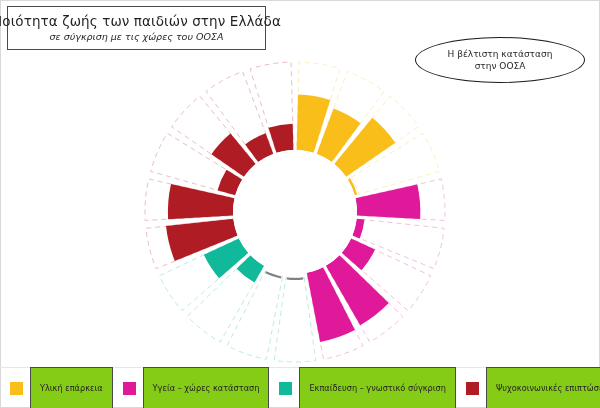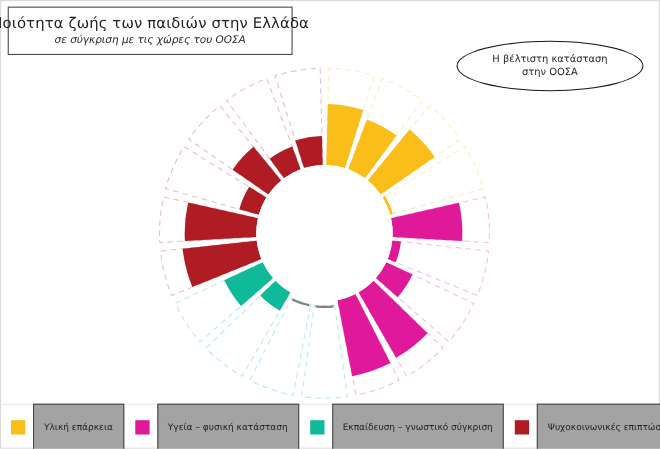--- a/index.html
+++ b/index.html
@@ -65,21 +65,21 @@
   .legend-item{
     display:flex;align-items:center;
     margin-left:10px;
   }
   .legend-swatch{
     width:13px;height:13px;flex:0 0 13px;
     margin-right:7px;
   }
   .legend-label{
     border:1.1px solid #4a4a4a;
-    background:#a3a3a3;
+    background:#84cc16;
     font-size:8.2px;color:#231f20;
     padding:16px 9px;
     white-space:nowrap;
     line-height:1.1;
   }
   #legend-divider{
     position:absolute;left:0;bottom:40px;width:600px;height:1px;
     background:#e6e6e6;z-index:5;
   }
 </style>
@@ -148,21 +148,21 @@
 
 <div id="legend-divider"></div>
 
 <div id="legend">
     <div class="legend-item">
       <div class="legend-swatch" style="background: rgb(249, 190, 26);"></div>
       <div class="legend-label">Υλική επάρκεια</div>
     </div>
     <div class="legend-item">
       <div class="legend-swatch" style="background: rgb(224, 24, 154);"></div>
-      <div class="legend-label">Υγεία – φυσική κατάσταση</div>
+      <div class="legend-label">Υγεία – χώρες κατάσταση</div>
     </div>
     <div class="legend-item">
       <div class="legend-swatch" style="background: rgb(15, 185, 153);"></div>
       <div class="legend-label">Εκπαίδευση – γνωστικό σύγκριση</div>
     </div>
     <div class="legend-item">
       <div class="legend-swatch" style="background: rgb(176, 28, 36);"></div>
       <div class="legend-label">Ψυχοκοινωνικές επιπτώσεις</div>
     </div>
   </div>

